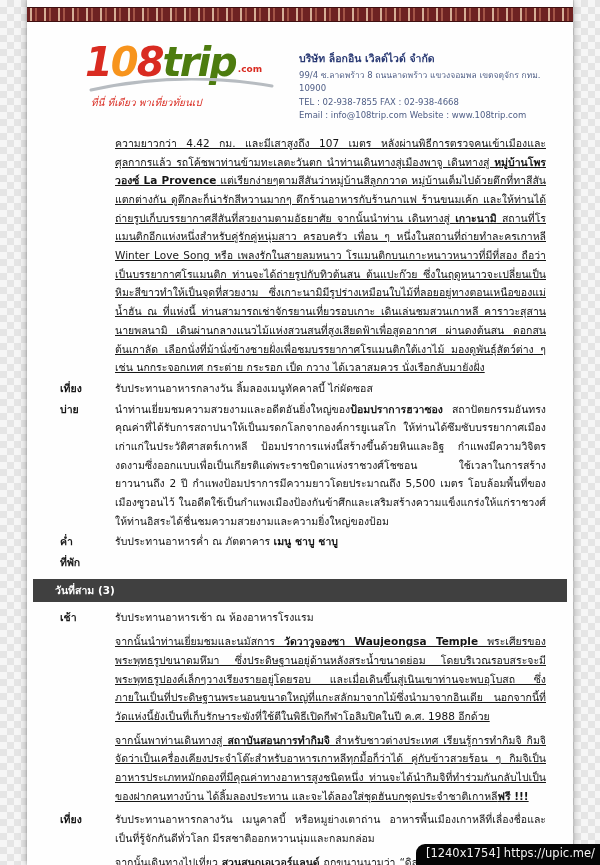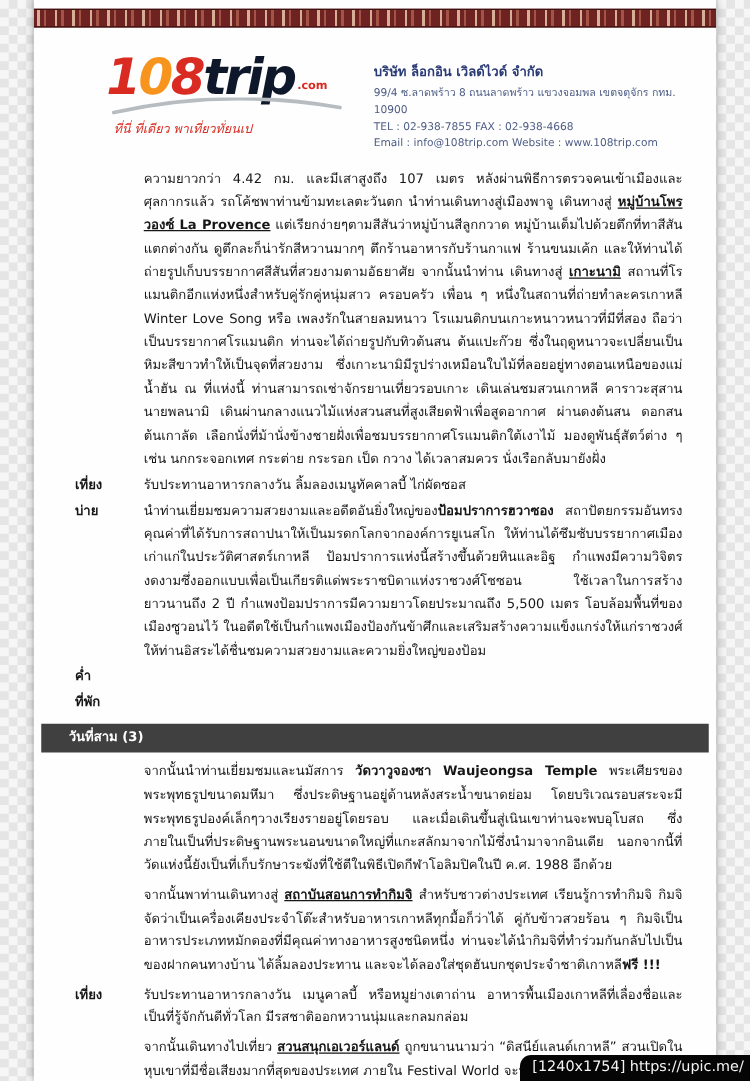--- a/index.html
+++ b/index.html
@@ -29,30 +29,30 @@
       rgba(243,214,183,0) 10px 14px);
     border-top: 1px solid #3f1010; border-bottom: 1px solid #3f1010;
   }
   
   .letterhead { display: flex; align-items: flex-start; padding: 20px 26px 0 58px; }
   .logo { width: 205px; }
   .logo-row { font-size: 40px; font-weight: bold; font-style: italic; line-height: 1; letter-spacing: -2px; white-space: nowrap; }
   .logo-row .d1 { color: #d92b21; }
   .logo-row .d0 { color: #f7941d; }
   .logo-row .d8 { color: #d92b21; }
-  .logo-row .word { color: #0f172a; }
+  .logo-row .word { color: #4d7c0f; }
   .logo-row .dotcom { font-size: 9px; color: #d92b21; letter-spacing: 0; font-style: normal; vertical-align: 4px; margin-left: 2px; }
   .swoosh { display: block; width: 185px; height: 14px; margin: -4px 0 0 4px; }
   .tagline { color: #d92b21; font-size: 10px; font-style: italic; margin: 3px 0 0 6px; white-space: nowrap; }
   .company { margin-left: auto; width: 248px; color: #4e5d85; font-size: 8.5px; line-height: 1.55; padding-top: 8px; }
   .company .name { font-size: 10.5px; font-weight: bold; color: #2a3a74; margin-bottom: 3px; }
   
   .content { padding: 12px 27px 0 33px; font-size: 10.5px; color: #161616; line-height: 1.78; }
   p { margin: 0; }
-  .para { text-align: justify; }
+  .para { text-align: justify; text-decoration: underline; }
   .indent { margin-left: 55px; }
   .row { display: flex; align-items: flex-start; margin-top: 2px; justify-content: space-between; }
   .row .lbl { flex: 0 0 55px; font-weight: bold; }
   .row .txt { flex: 1; text-align: justify; }
   .bold { font-weight: bold; }
   b.u { text-decoration: underline; }
   .gap-top { margin-top: 5px; }
   .banner {
     display: flex; align-items: center;
     margin: 7px -21px 6px -27px;
@@ -104,30 +104,35 @@
         <div class="txt">รับประทานอาหารกลางวัน ลิ้มลองเมนูทัคคาลบี้ ไก่ผัดซอส</div>
       </div>
 
       <div class="row">
         <div class="lbl">บ่าย</div>
         <div class="txt"><span>นำท่านเยี่ยมชมความสวยงามและอดีตอันยิ่งใหญ่ของ</span><b>ป้อมปราการฮวาซอง</b><span> สถาปัตยกรรมอันทรงคุณค่าที่ได้รับการสถาปนาให้เป็นมรดกโลกจากองค์การยูเนสโก ให้ท่านได้ซึมซับบรรยากาศเมืองเก่าแก่ในประวัติศาสตร์เกาหลี ป้อมปราการแห่งนี้สร้างขึ้นด้วยหินและอิฐ กำแพงมีความวิจิตรงดงามซึ่งออกแบบเพื่อเป็นเกียรติแด่พระราชบิดาแห่งราชวงศ์โชซอน ใช้เวลาในการสร้างยาวนานถึง 2 ปี กำแพงป้อมปราการมีความยาวโดยประมาณถึง 5,500 เมตร โอบล้อมพื้นที่ของเมืองซูวอนไว้ ในอดีตใช้เป็นกำแพงเมืองป้องกันข้าศึกและเสริมสร้างความแข็งแกร่งให้แก่ราชวงศ์ ให้ท่านอิสระได้ชื่นชมความสวยงามและความยิ่งใหญ่ของป้อม</span></div>
       </div>
 
       <div class="row">
         <div class="lbl">ค่ำ</div>
+        <div class="txt"><span>รับประทานอาหารค่ำ ณ ภัตตาคาร </span><b>เมนู ชาบู ชาบู</b></div>
       </div>
 
       <div class="row">
         <div class="lbl">ที่พัก</div>
       </div>
 
       <div class="banner">
         <span class="bday">วันที่สาม (3)</span>
       </div>
 
+      <div class="row">
+        <div class="lbl">เช้า</div>
+        <div class="txt">รับประทานอาหารเช้า ณ ห้องอาหารโรงแรม</div>
+      </div>
 
       <p class="para indent gap-top"><span>จากนั้นนำท่านเยี่ยมชมและนมัสการ </span><b>วัดวาวูจองซา Waujeongsa Temple</b><span> พระเศียรของพระพุทธรูปขนาดมหึมา ซึ่งประดิษฐานอยู่ด้านหลังสระน้ำขนาดย่อม โดยบริเวณรอบสระจะมีพระพุทธรูปองค์เล็กๆวางเรียงรายอยู่โดยรอบ และเมื่อเดินขึ้นสู่เนินเขาท่านจะพบอุโบสถ ซึ่งภายในเป็นที่ประดิษฐานพระนอนขนาดใหญ่ที่แกะสลักมาจากไม้ซึ่งนำมาจากอินเดีย นอกจากนี้ที่วัดแห่งนี้ยังเป็นที่เก็บรักษาระฆังที่ใช้ตีในพิธีเปิดกีฬาโอลิมปิคในปี ค.ศ. 1988 อีกด้วย</span></p>
 
       <p class="para indent gap-top"><span>จากนั้นพาท่านเดินทางสู่ </span><b class="u">สถาบันสอนการทำกิมจิ</b><span> สำหรับชาวต่างประเทศ เรียนรู้การทำกิมจิ กิมจิจัดว่าเป็นเครื่องเคียงประจำโต๊ะสำหรับอาหารเกาหลีทุกมื้อก็ว่าได้ คู่กับข้าวสวยร้อน ๆ กิมจิเป็นอาหารประเภทหมักดองที่มีคุณค่าทางอาหารสูงชนิดหนึ่ง ท่านจะได้นำกิมจิที่ทำร่วมกันกลับไปเป็นของฝากคนทางบ้าน ได้ลิ้มลองประทาน และจะได้ลองใส่ชุดฮันบกชุดประจำชาติเกาหลี</span><b>ฟรี !!!</b></p>
 
       <div class="row gap-top">
         <div class="lbl">เที่ยง</div>
         <div class="txt">รับประทานอาหารกลางวัน เมนูคาลบี้ หรือหมูย่างเตาถ่าน อาหารพื้นเมืองเกาหลีที่เลื่องชื่อและเป็นที่รู้จักกันดีทั่วโลก มีรสชาติออกหวานนุ่มและกลมกล่อม</div>
       </div>
 

